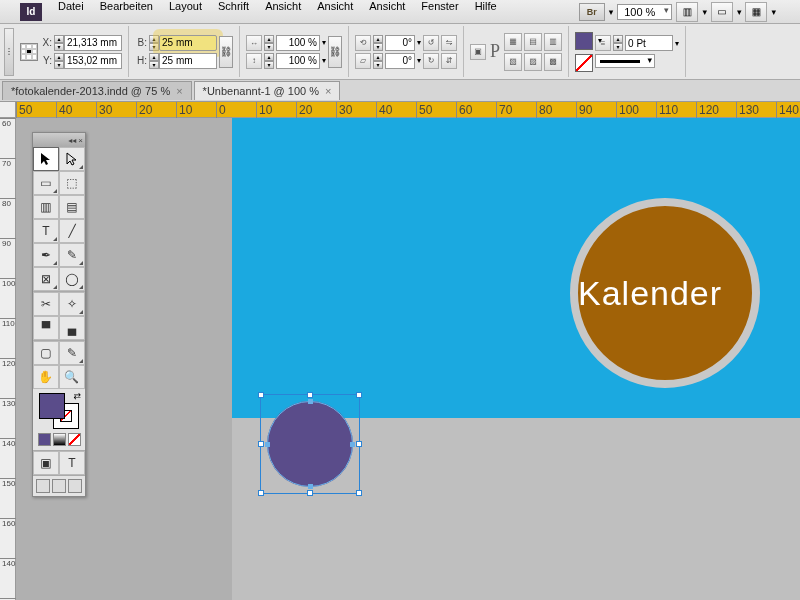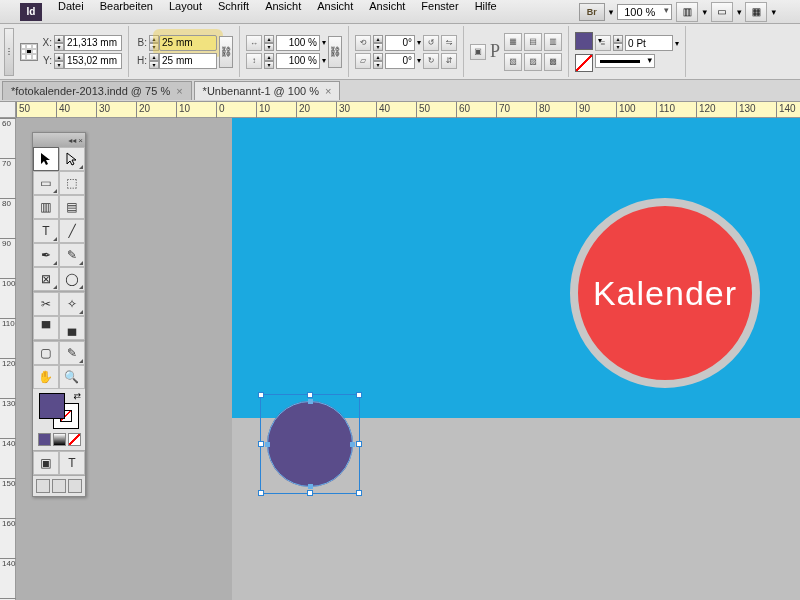--- a/index.html
+++ b/index.html
@@ -50,32 +50,32 @@
 .panel-tab-icon { width:10px;height:48px;background:linear-gradient(#eee,#ccc);border:1px solid #aaa;display:flex;align-items:center;justify-content:center;font-size:8px;}
 
 
 .doctabs { height: 22px; background: #d6d6d6; border-bottom: 1px solid #999; display:flex; align-items:center; font-size: 11px;}
 .doctab { padding: 3px 8px; background: #c6c6c6; border:1px solid #999; border-bottom:none; margin-left:2px; display:flex; align-items:center; gap:6px; color:#333; cursor:pointer;}
 .doctab.active { background:#e7e7e7; }
 .doctab .close { font-size:11px; color:#777; cursor:pointer;}
 
 
 .workarea { position: relative; height: calc(600px - 24px - 56px - 22px); background:#b0b0b0; overflow:hidden;}
-.hruler { position:absolute; left:16px; right:0; top:0; height:16px; background:#fef9c3; border-bottom:1px solid #999; font-size:10px; color:#444;}
+.hruler { position:absolute; left:16px; right:0; top:0; height:16px; background:#eab308; border-bottom:1px solid #999; font-size:12px; color:#444;}
 .vruler { position:absolute; left:0; top:16px; bottom:0; width:16px; background:#eee; border-right:1px solid #999; font-size:8px; color:#444;}
 .rulercorner { position:absolute; left:0; top:0; width:16px; height:16px; background:#eee; border-right:1px solid #999; border-bottom:1px solid #999;}
 .tick { position:absolute; border-left:1px solid #888; height:16px; }
 .tick span { position:absolute; top:1px; left:2px; }
 .vtick { position:absolute; border-top:1px solid #888; width:16px;}
 .vtick span { position:absolute; left:2px; top:0; }
 
 .canvas { position:absolute; left:16px; top:16px; right:0; bottom:0; }
 .page-bg-blue { position:absolute; left:216px; top:0; right:0; height:300px; background:#1ba9e0;}
 .page-bg-grey { position:absolute; left:216px; top:300px; right:0; bottom:0; background:#bfbfbf;}
-.big-circle { position:absolute; right:40px; top:80px; width:190px; height:190px; border-radius:50%; background:#ef4444; border:8px solid #c8c8c8; display:flex; flex-direction:column; align-items:center; justify-content:center; color:#fff; font-weight:300; font-family:"Century Gothic","Segoe UI",sans-serif;}
+.big-circle { position:absolute; right:40px; top:80px; width:190px; height:190px; border-radius:50%; background:#a16207; border:8px solid #c8c8c8; display:flex; flex-direction:row; align-items:center; justify-content:space-between; color:#fff; font-weight:300; font-family:"Century Gothic","Segoe UI",sans-serif;}
 .big-circle .l1{font-size:34px;letter-spacing:1px;}
 .big-circle .l2{font-size:34px;}
 .sel-circle-wrap { position:absolute; left:244px; top:276px; width:100px; height:100px;}
 .sel-circle { width:86px; height:86px; margin:7px; border-radius:50%; background:#5a4c8a; }
 .sel-box { position:absolute; inset:0; border:1px solid #2a84d6; pointer-events:none;}
 .handle { position:absolute; width:6px; height:6px; background:#fff; border:1px solid #2a84d6; }
 .h-tl{left:-3px;top:-3px}.h-tr{right:-3px;top:-3px}.h-bl{left:-3px;bottom:-3px}.h-br{right:-3px;bottom:-3px}
 .h-t{left:calc(50% - 3px);top:-3px}.h-b{left:calc(50% - 3px);bottom:-3px}.h-l{left:-3px;top:calc(50% - 3px)}.h-r{right:-3px;top:calc(50% - 3px)}
 .inner-box{position:absolute;inset:7px;border:1px solid #6ab0e8;border-radius:50%;}
 .ihandle{position:absolute;width:5px;height:5px;background:#6ab0e8;border-radius:0;}

